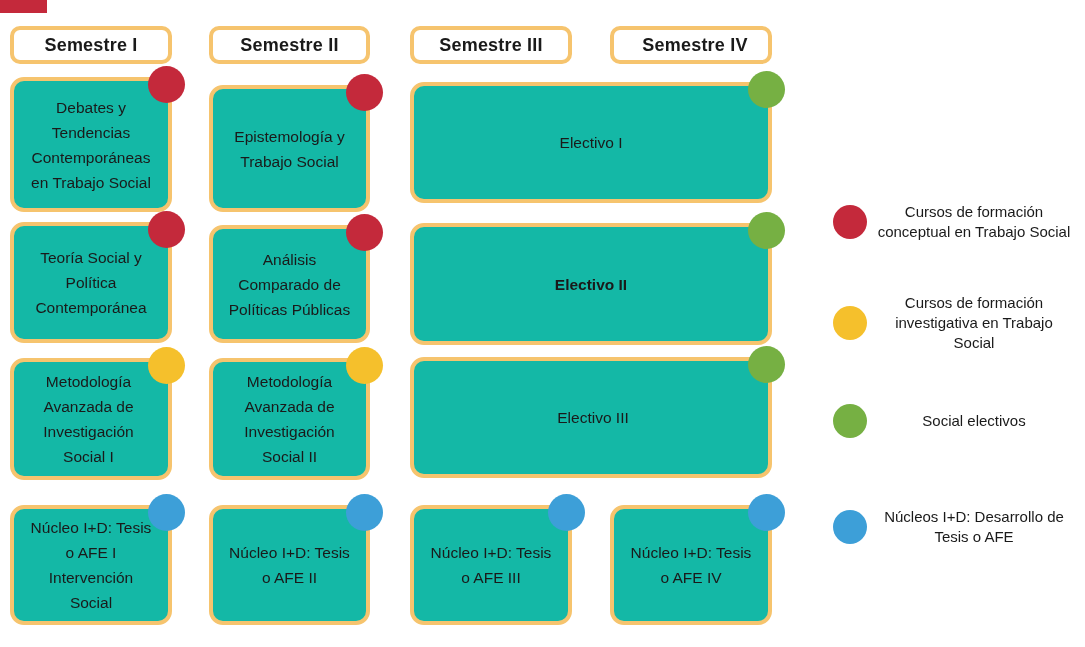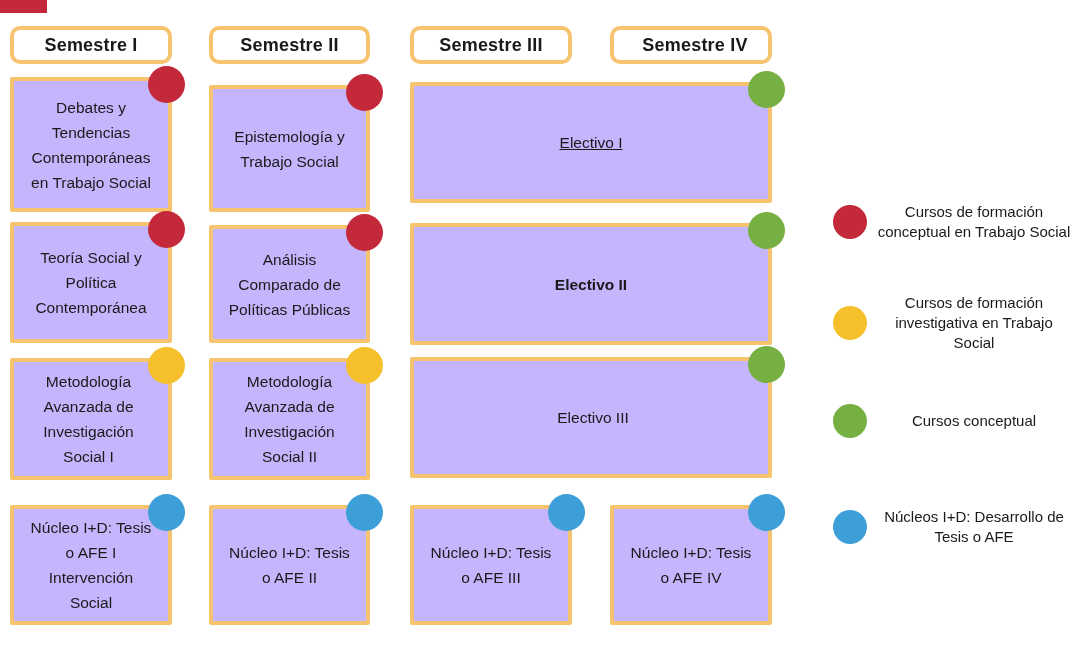--- a/index.html
+++ b/index.html
@@ -13,22 +13,22 @@
   .stray-bar{position:absolute;left:0;top:0;width:47px;height:13px;background:var(--red);}
 
   .hdr{
     position:absolute;height:38px;box-sizing:border-box;
     border:4px solid var(--border-orange);border-radius:10px;background:#fff;
     display:flex;align-items:center;justify-content:center;
     font-weight:bold;font-size:18px;letter-spacing:.2px;
   }
 
   .box{
-    position:absolute;box-sizing:border-box;background:#c4b5fd;
-    border:4px solid var(--border-orange);border-radius:2px;
+    position:absolute;box-sizing:border-box;background:#14b8a6;
+    border:4px solid var(--border-orange);border-radius:14px;
     display:flex;align-items:center;justify-content:center;
     text-align:center;padding:6px 12px;
     font-size:15.5px;line-height:25px;
   }
 
   .dot{
     position:absolute;width:37px;height:37px;border-radius:50%;
     right:-17px;top:-15px;z-index:3;
   }
   .dot-red{background:var(--red);} .dot-yellow{background:var(--yellow);}
@@ -89,21 +89,21 @@
   </div>
   <div class="box" style="left:209px;top:358px;width:161px;height:122px;">
     <span class="dot dot-yellow"></span>
     <span>Metodología Avanzada de Investigación Social II</span>
   </div>
   <div class="box" style="left:209px;top:505px;width:161px;height:120px;">
     <span class="dot dot-blue"></span>
     <span>Núcleo I+D: Tesis o AFE II</span>
   </div>
 
-  <div class="box" style="left:410px;top:82px;width:362px;height:121px;text-decoration:underline;">
+  <div class="box" style="left:410px;top:82px;width:362px;height:121px;">
     <span class="dot dot-green"></span>
     <span>Electivo I</span>
   </div>
   <div class="box" style="left:410px;top:223px;width:362px;height:122px;font-weight:bold;">
     <span class="dot dot-green"></span>
     <span>Electivo II</span>
   </div>
   <div class="box" style="left:410px;top:357px;width:362px;height:121px;padding-left:16px;">
     <span class="dot dot-green"></span>
     <span>Electivo III</span>
@@ -121,20 +121,20 @@
   <div class="legend-item" style="top:190px;height:64px;">
     <span class="legend-dot dot-red"></span>
     <span class="legend-text">Cursos de formación conceptual en Trabajo Social</span>
   </div>
   <div class="legend-item" style="top:291px;height:64px;">
     <span class="legend-dot dot-yellow"></span>
     <span class="legend-text">Cursos de formación investigativa en Trabajo Social</span>
   </div>
   <div class="legend-item" style="top:404px;height:34px;">
     <span class="legend-dot dot-green"></span>
-    <span class="legend-text">Cursos conceptual</span>
+    <span class="legend-text">Social electivos</span>
   </div>
   <div class="legend-item" style="top:506px;height:42px;">
     <span class="legend-dot dot-blue"></span>
     <span class="legend-text">Núcleos  I+D: Desarrollo de Tesis o AFE</span>
   </div>
 
 </div>
 
 </body></html>

